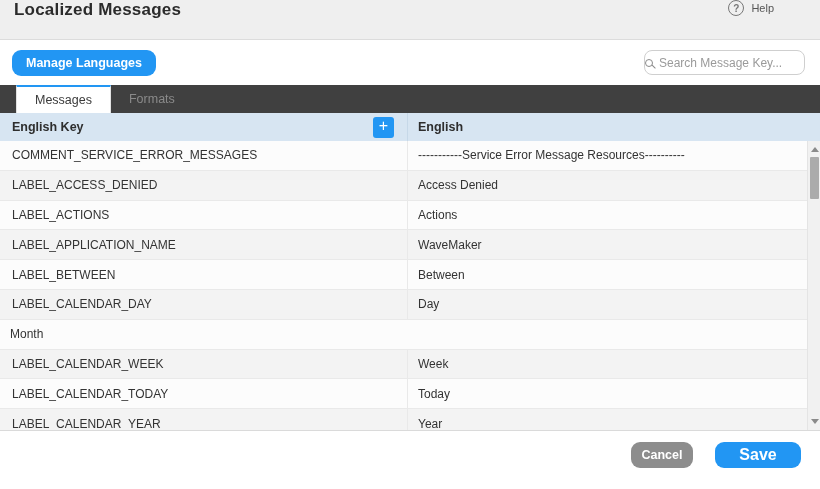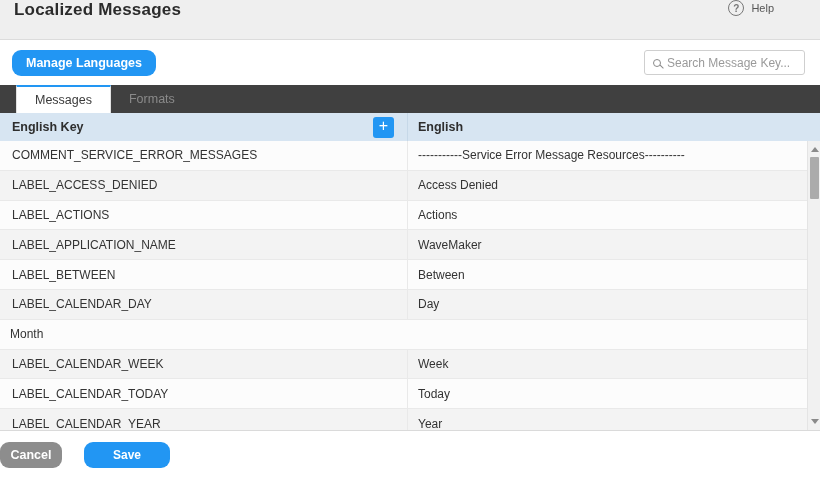--- a/index.html
+++ b/index.html
@@ -51,24 +51,24 @@
     border: none; border-radius: 9px; cursor: pointer;
     font-family: inherit; font-weight: 700; color: #fff;
     display: inline-flex; align-items: center; justify-content: center;
   }
   .btn-manage {
     background: #2296f3; font-size: 12.5px;
     height: 26px; padding: 0 14px;
   }
   .search-box {
     width: 161px; height: 25px;
-    border: 1px solid #cfcfcf; border-radius: 3px;
+    border: 1px solid #cfcfcf; border-radius: 8px;
     background: #fff;
     display: flex; align-items: center; gap: 6px;
-    padding: 0 8px;
+    padding: 0 0;
   }
   .mag {
     width: 8px; height: 8px; flex: none;
     border: 1.4px solid #8a8a8a; border-radius: 50%;
     position: relative;
   }
   .mag-handle {
     position: absolute; width: 5px; height: 1.4px;
     background: #8a8a8a; right: -4px; bottom: -2px;
     transform: rotate(45deg);
@@ -182,29 +182,29 @@
     position: absolute; left: 2px; top: 16px;
     width: 9px; height: 42px;
     background: #ababab; border-radius: 1px;
     cursor: grab;
   }
 
   
   .footer {
     flex: 1;
     background: #fff;
-    display: flex; align-items: center; 
+    display: flex; align-items: center; justify-content: flex-end;
     gap: 22px;
     padding: 0 19px 10px 0;
   }
   .btn-cancel {
     background: #8d8d8d; width: 62px; height: 26px; font-size: 12.5px;
   }
   .btn-save {
-    background: #2296f3; width: 86px; height: 26px; font-size: 12px;
+    background: #2296f3; width: 86px; height: 26px; font-size: 16px;
   }
 </style>
 </head>
 <body>
 
 <div class="dialog">
 
   <div class="topbar">
     <div class="topbar-title">Localized Messages</div>
     <div class="help-wrap">

